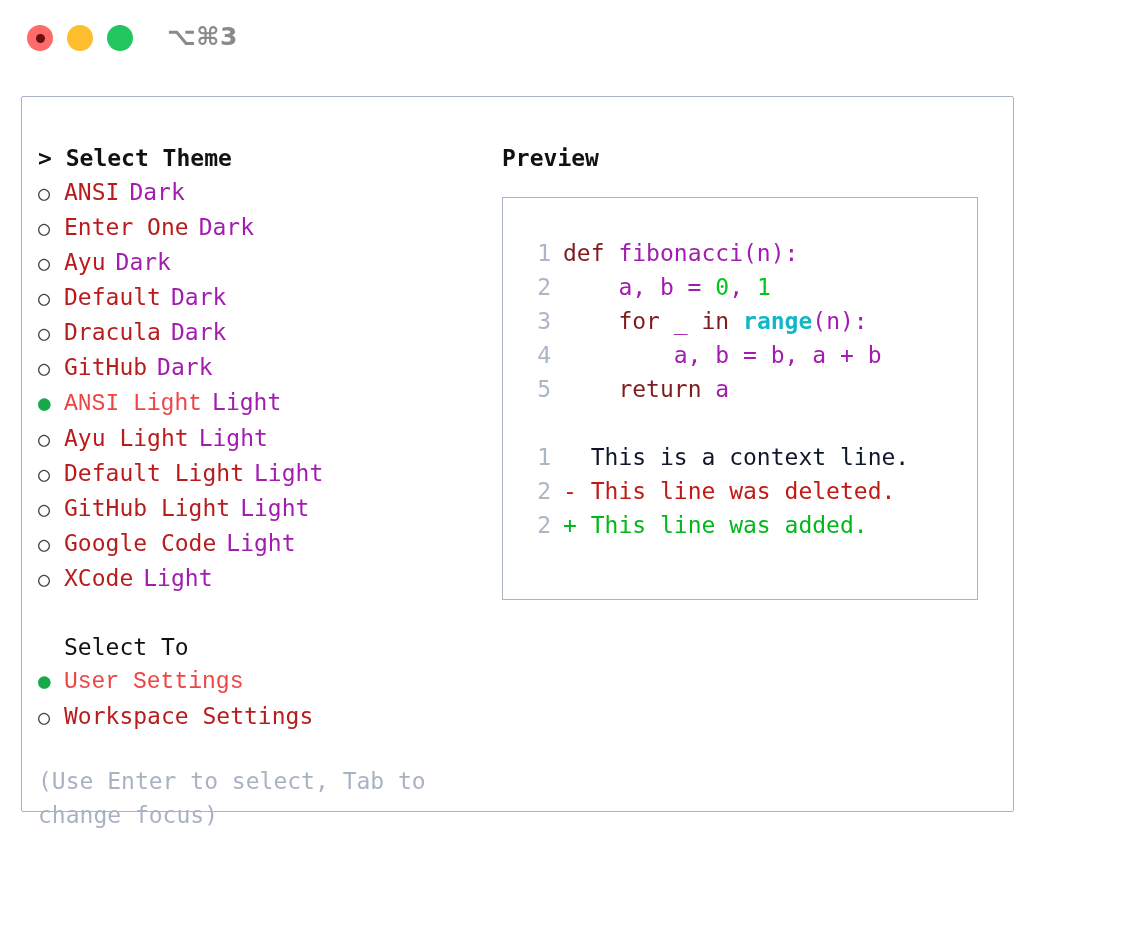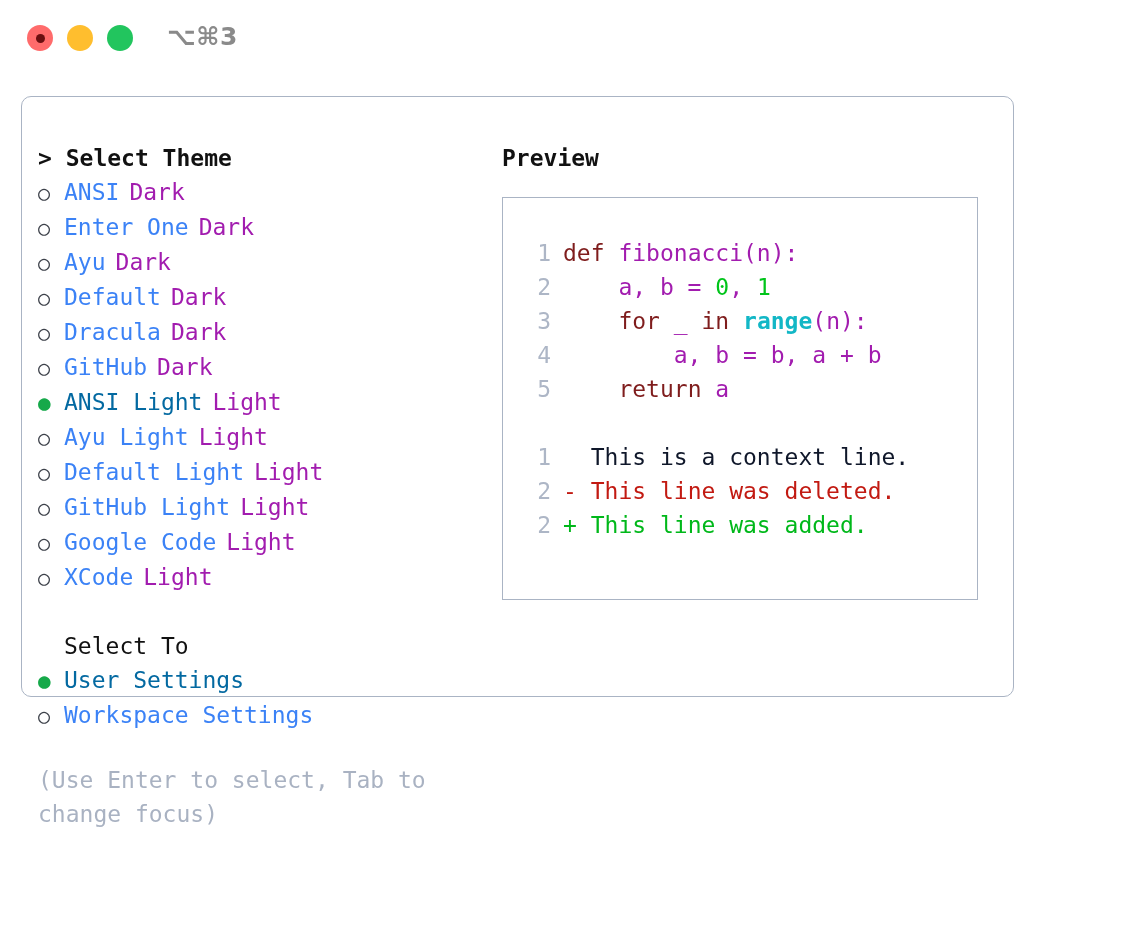--- a/index.html
+++ b/index.html
@@ -69,23 +69,23 @@
     letter-spacing: 0.5px;
     font-family: "DejaVu Sans", "Liberation Sans", sans-serif;
   }
 
   
   .panel {
     position: absolute;
     left: 21px;
     top: 96px;
     width: 993px;
-    height: 601px;
+    height: 716px;
     border: 1.5px solid #aab4c4;
-    border-radius: 10px;
+    border-radius: 2px;
     box-sizing: border-box;
     background: #ffffff;
   }
 
   
   .left-col {
     position: absolute;
     left: 16px;
     top: 44px;
     width: 450px;
@@ -116,22 +116,22 @@
     width: 26px;
     flex: 0 0 26px;
     color: #3c4049;
     font-size: 20px;
     line-height: 34px;
   }
   .bullet.sel {
     color: #16a94a;
     font-size: 21px;
   }
-  .opt-name { color: #3b82f6; }
-  .opt-row.selected .opt-name { color: #0369a1; }
+  .opt-name { color: #b91c1c; }
+  .opt-row.selected .opt-name { color: #ef4444; font-family: Liberation Mono, monospace; }
   .opt-tag {
     color: #a21caf;
     margin-left: 10px;
   }
 
   .subhead {
     font-size: 23px;
     color: #111111;
     line-height: 34px;
     padding-left: 26px;

